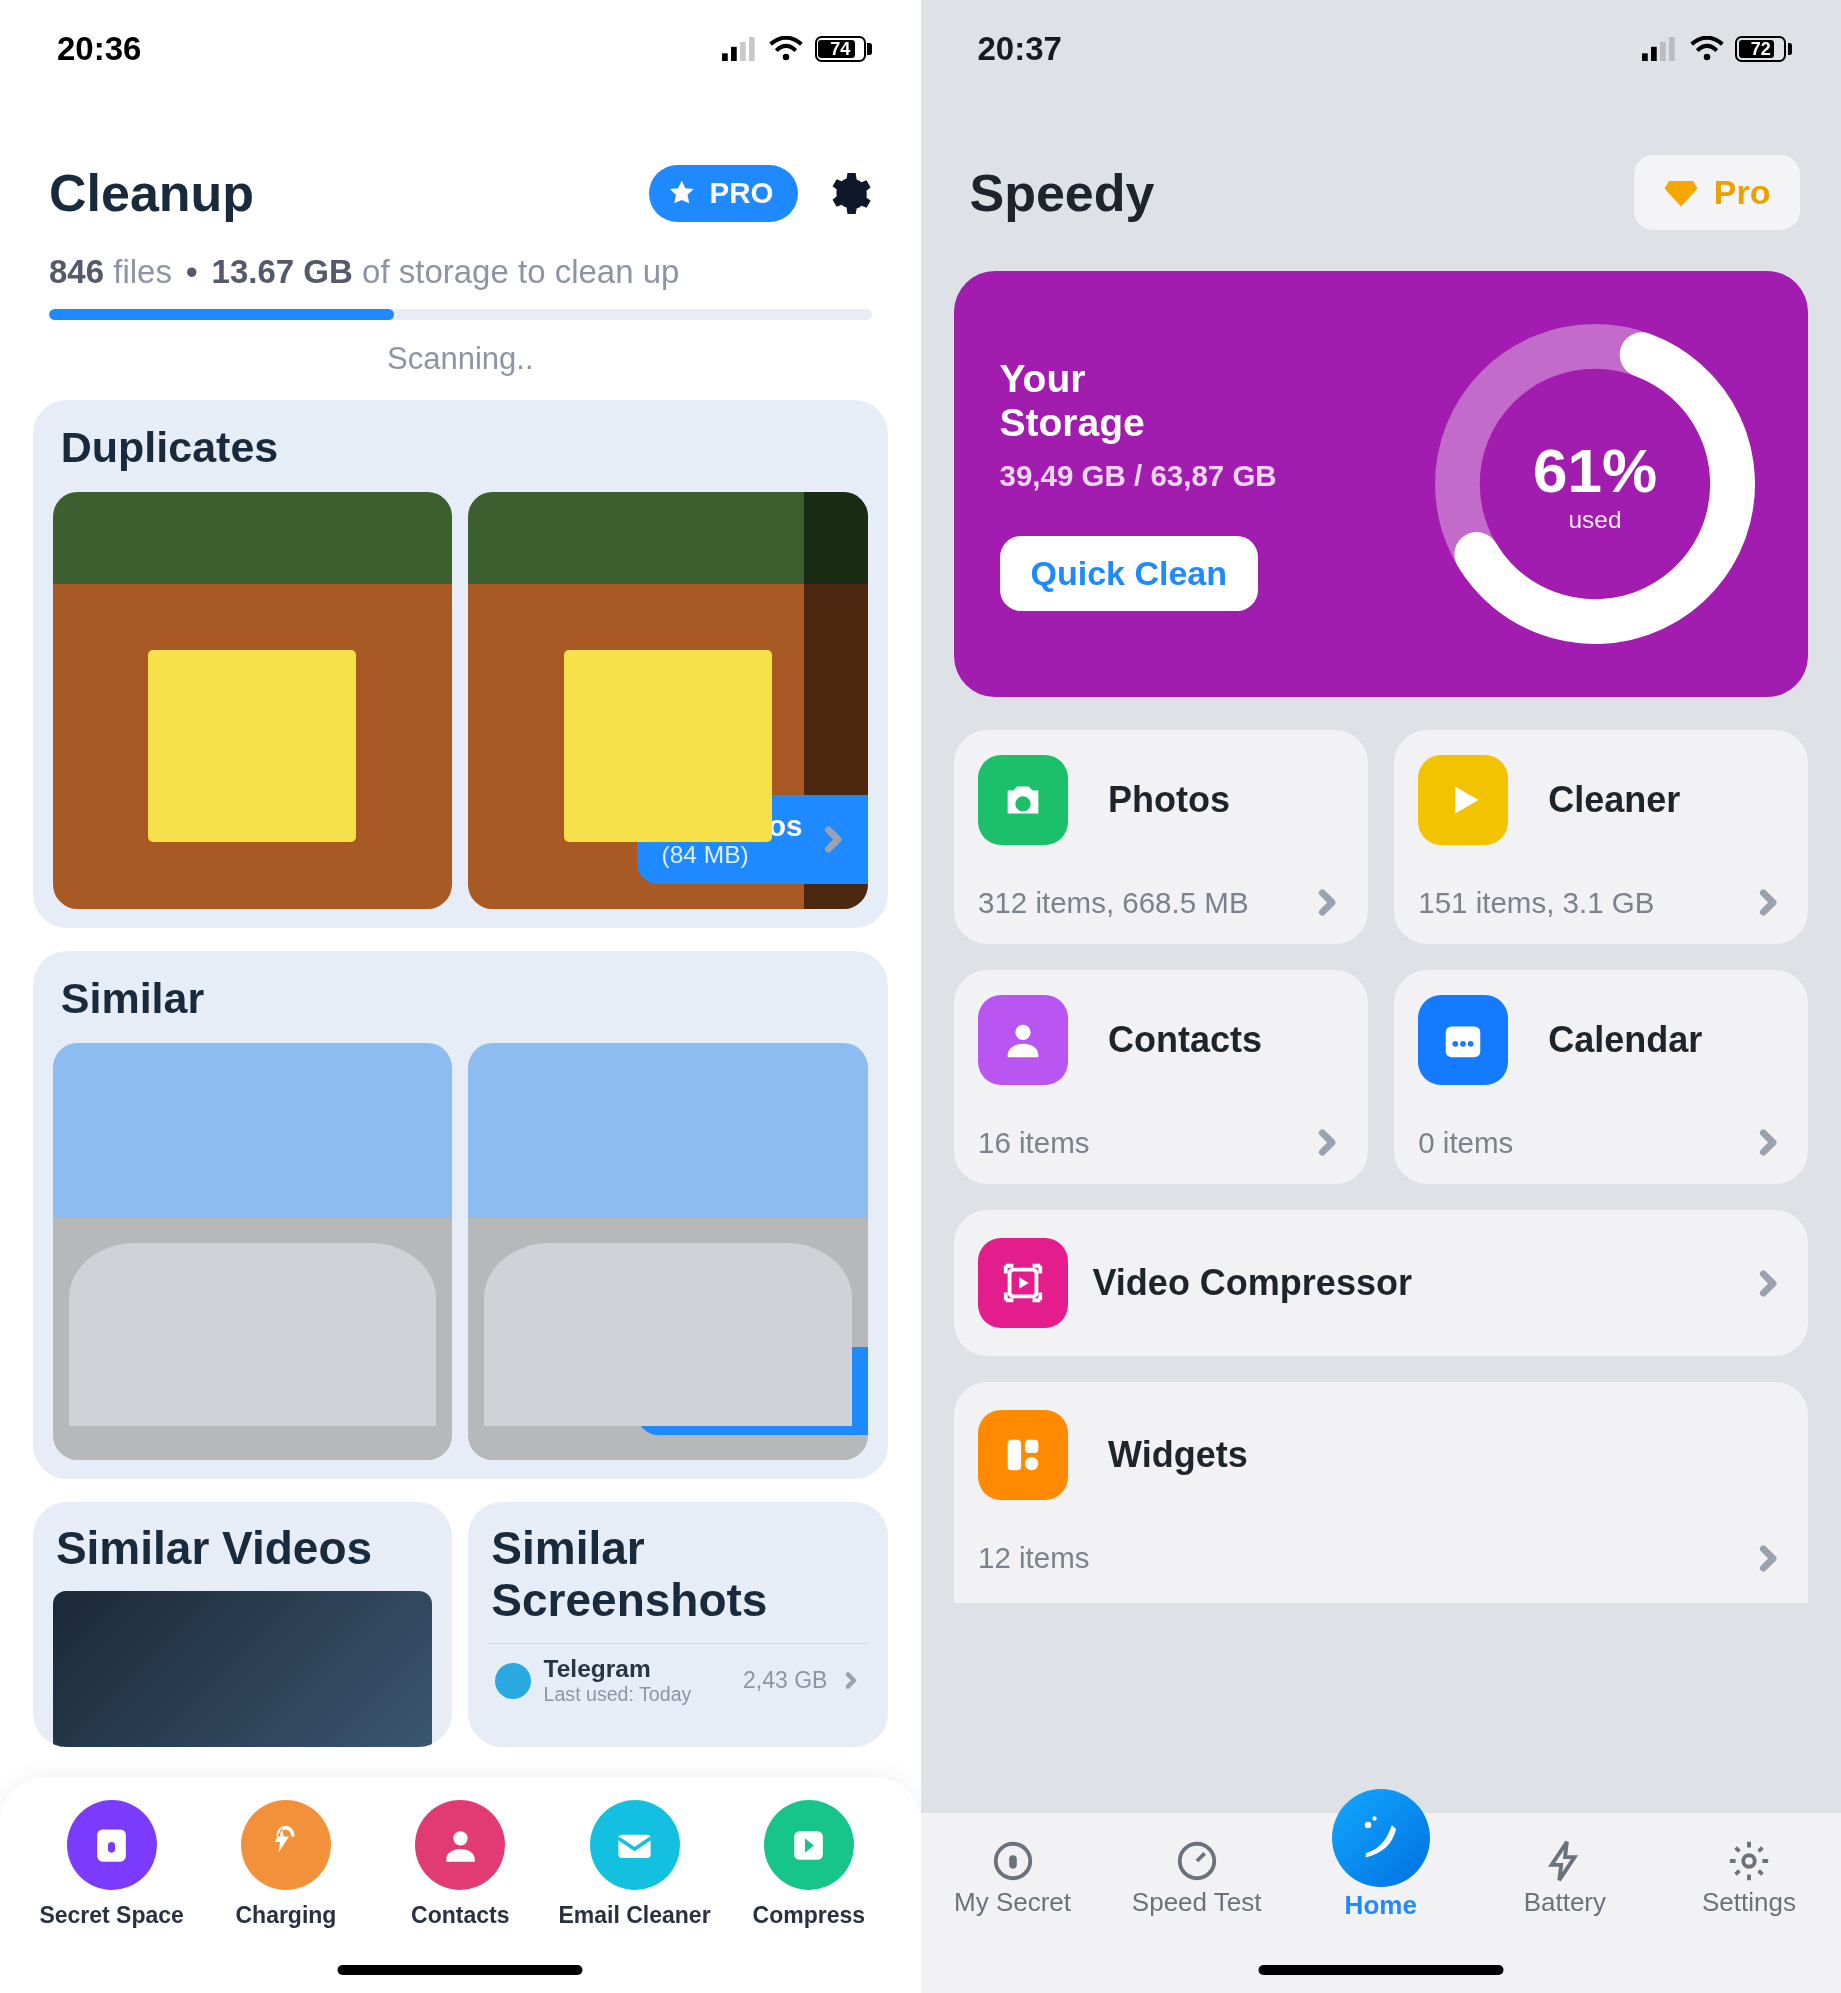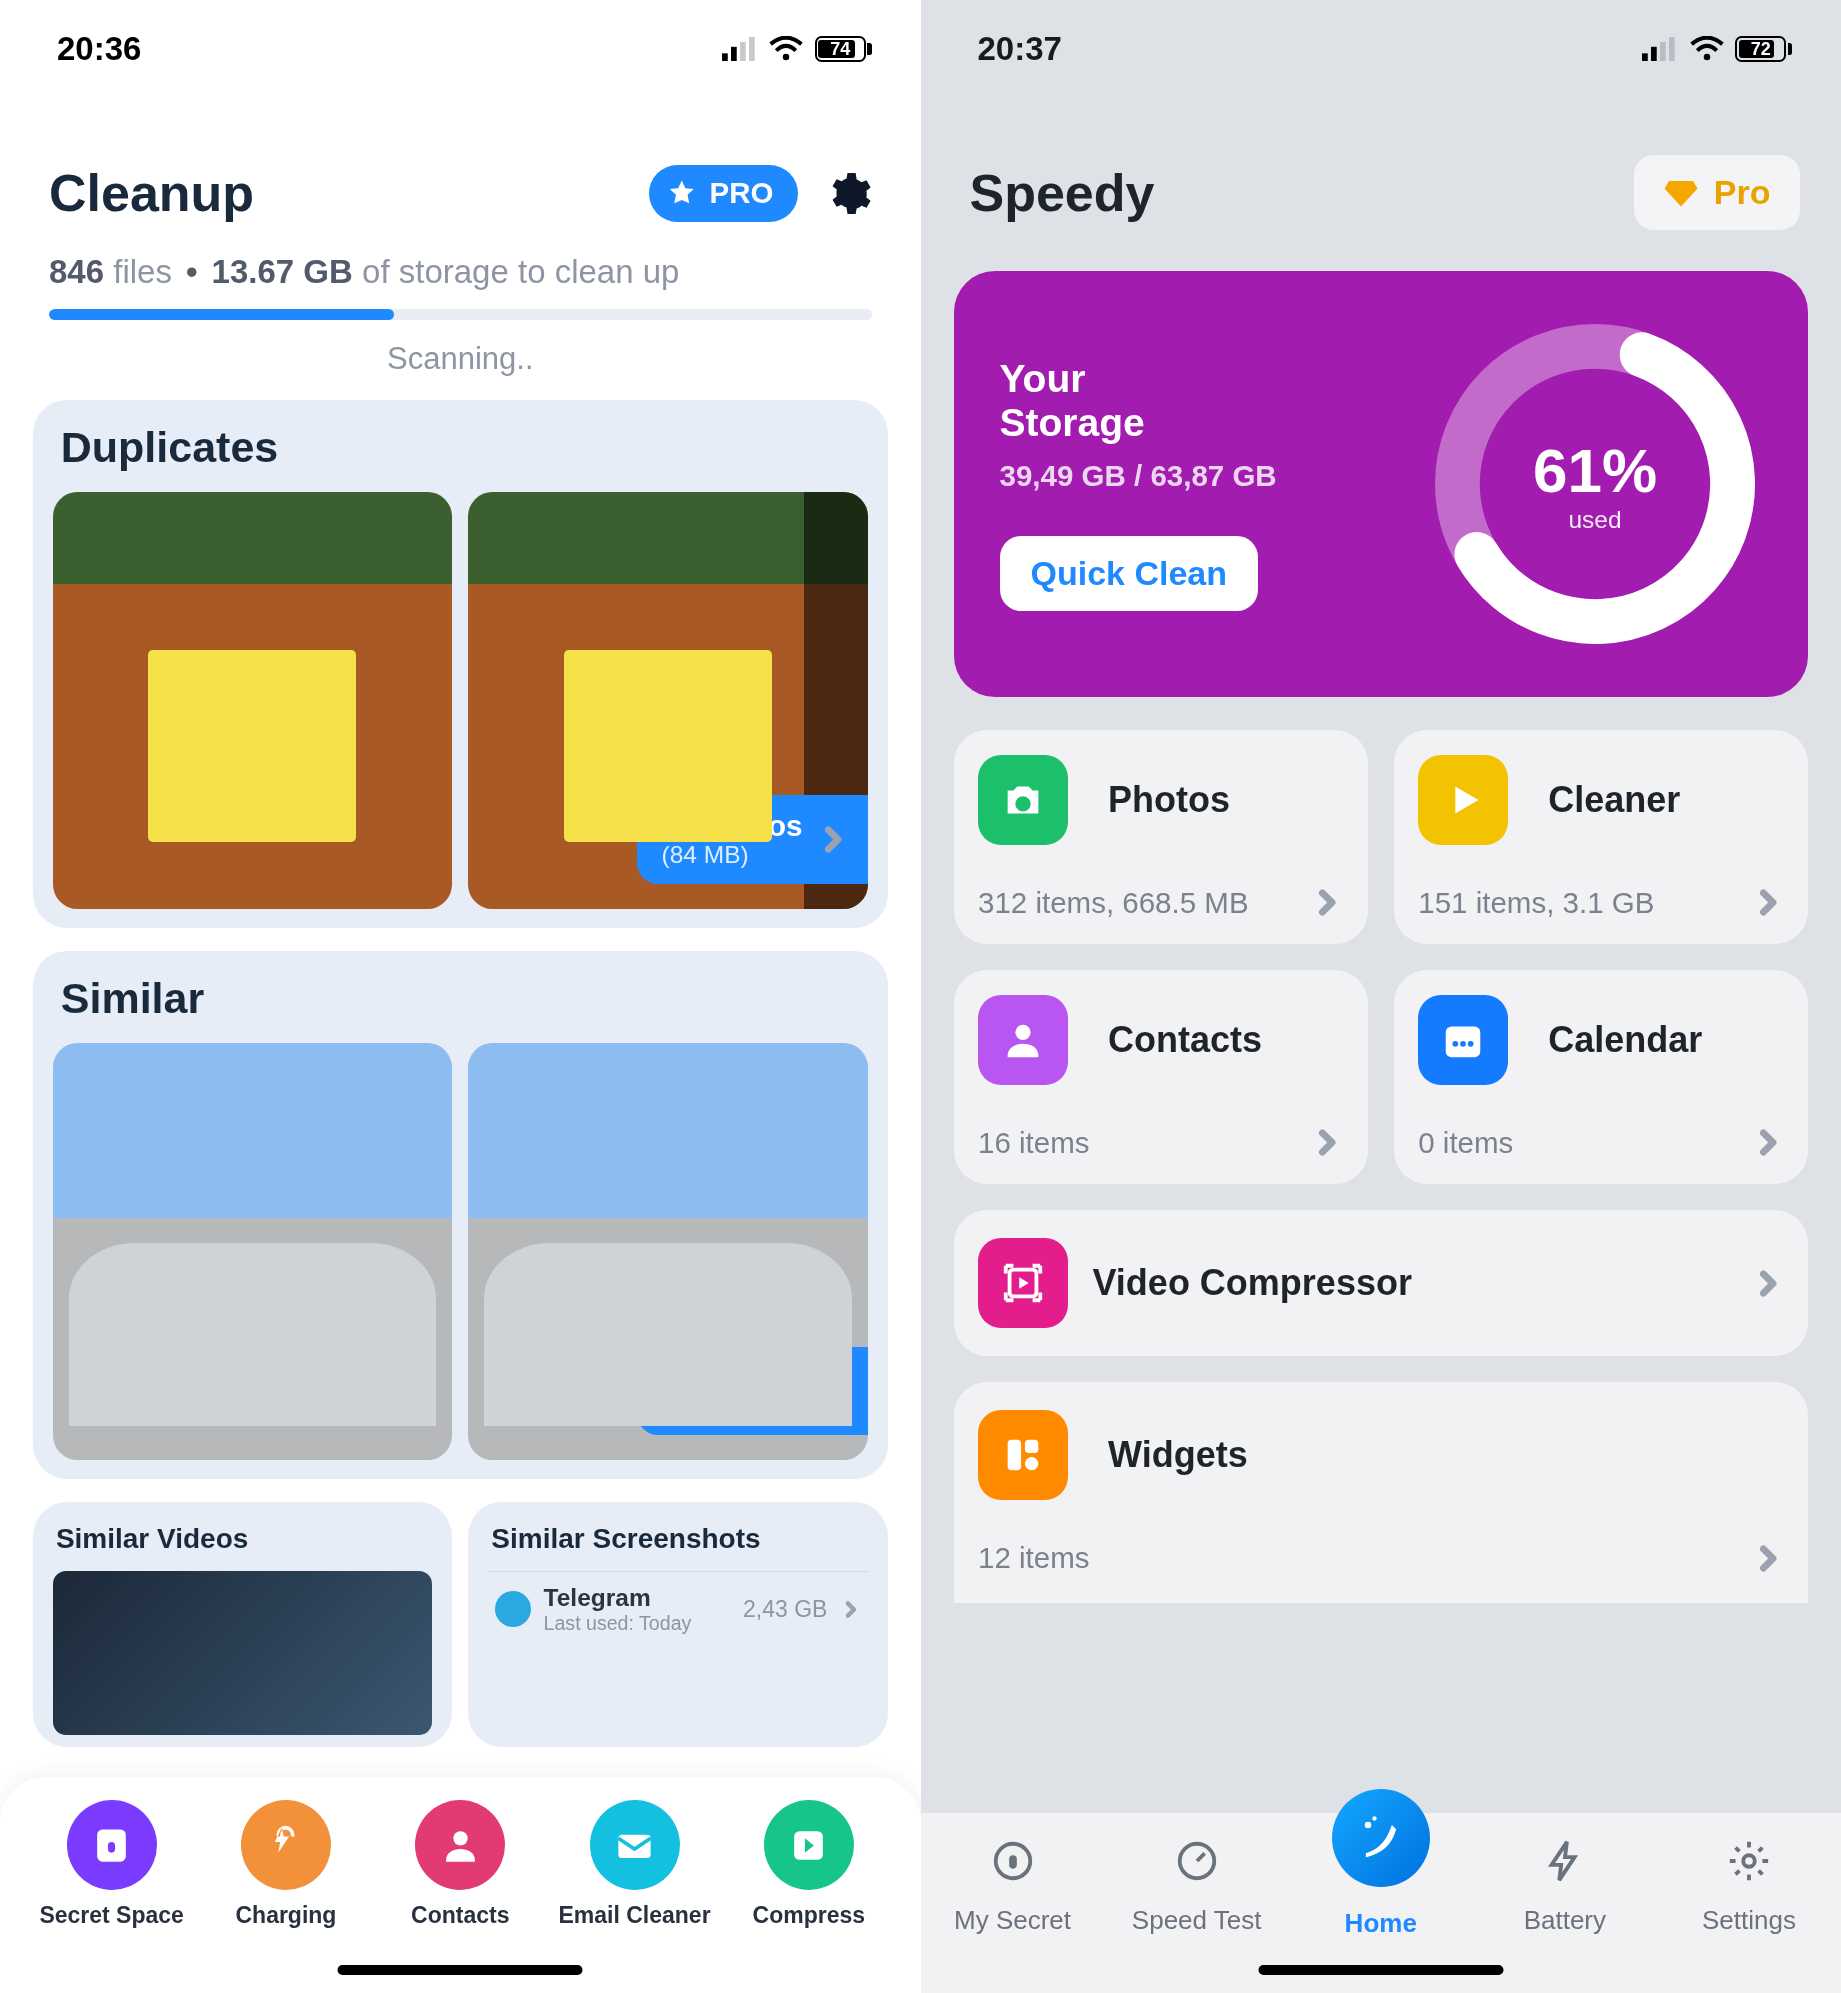--- a/index.html
+++ b/index.html
@@ -45,21 +45,21 @@
 .thumb.car { background: linear-gradient(180deg,#8dbdf0 0%,#8dbdf0 42%,#b7b8ba 42%,#b7b8ba 100%); }
 .thumb.car::after { content:""; position:absolute; left:4%; bottom:8%; width:92%; height:44%; background:#cfd2d6; border-radius:18% 18% 0 0 / 30% 30% 0 0;}
 
 .badge { position: absolute; right: -1.6px; bottom: 24.5px; background: #1f89ff; color: #fff; border-radius: 21px 0 0 21px; padding: 14.7px 21px 14.7px 24.5px; display: flex; align-items: center; gap: 13px; }
 .badge-text { display: flex; flex-direction: column; line-height: 1.1; }
 .badge-main { font-size: 29.5px; font-weight: 700; }
 .badge-sub { font-size: 24.5px; opacity: .85; }
 
 .cl-row2 { display: flex; gap: 16.4px; margin: 23px 33px 0 33px; }
 .cl-minicard { flex: 1; background: #e6edf6; border-radius: 34px; padding: 21px 19.6px 0 19.6px; height: 245px; overflow: hidden; }
-.cl-minicard-title { font-size: 28px; font-weight: 800; color: #192a3d; line-height: 1.12; padding-left: 3.3px; }
+.cl-minicard-title { font-size: 46px; font-weight: 800; color: #192a3d; line-height: 1.12; padding-left: 3.3px; }
 .mini-thumb { margin-top: 16.4px; height: 164px; border-radius: 13px; background: linear-gradient(135deg,#1b2838,#3b5770); }
 .ss-row { margin-top: 16.4px; border-top: 0.8px solid #d2d9e4; display: flex; align-items: center; gap: 13px; padding: 11.5px 6.5px; }
 .ss-icon { width: 36px; height: 36px; border-radius: 50%; background: #2aa9e0; }
 .ss-name { font-size: 24.5px; font-weight: 700; color: #2b3443; }
 .ss-sub { font-size: 19.6px; color: #8d94a3; }
 .ss-size { margin-left: auto; font-size: 23px; color: #8d94a3; }
 
 .cl-bottom { position: absolute; left: 0; right: 0; bottom: 0; height: 216px; background: #fff; border-radius: 46px 46px 0 0; padding: 23px 24.5px 0 24.5px; display: flex; justify-content: space-between; box-shadow: 0 -4.9px 19.6px rgba(0,0,0,.05); }
 .cl-bitem { flex: 1; display: flex; flex-direction: column; align-items: center; gap: 11.5px; }
 .cl-bcircle { width: 90px; height: 90px; border-radius: 50%; display: flex; align-items: center; justify-content: center; color: #fff; }
@@ -91,21 +91,21 @@
 .sp-tstat-text { font-size: 29.5px; color:#7a828e; font-weight:500;}
 
 .sp-wide { margin: 26px 33px 0 33px; background:#f2f2f4; border-radius:33px; padding:28px 24.5px; display:flex; align-items:center; gap:24.5px; position:relative;}
 .sp-wide .sp-tlabel{ font-size:36px; }
 .sp-wide-chevron{ margin-left:auto; }
 
 .sp-widgets-stats{ margin: 26px 33px 0 33px; background:#f2f2f4; border-radius:33px 33px 0 0; padding:28px 24.5px 28px 24.5px; }
 .sp-widgets-stats .line2{ padding-top:41px; display:flex; justify-content:space-between; align-items:center; font-size:29.5px; color:#7a828e;}
 
 .sp-tab { position:absolute; left:0; right:0; bottom:0; height:180px; background:#f2f2f4; display:flex; justify-content:space-around; align-items:flex-start; padding-top:24.5px;}
-.sp-tab-item{ display:flex; flex-direction:column; align-items:center; gap:21px; width:155px;}
+.sp-tab-item{ display:flex; flex-direction:column; align-items:center; gap:3px; width:155px;}
 .sp-tab-label{ font-size:26px; color:#6a727e; }
 .sp-tab-item.active .sp-tab-label{ color:#1f89ff; font-weight:700;}
 .sp-tab-circle{ width:98px; height:98px; border-radius:50%; background:linear-gradient(135deg,#13a8ff,#0070e0); display:flex; align-items:center; justify-content:center; color:#fff;}
 .screen-right .home-ind{ background:#000; }
 
 .chev { width: 33px; height: 33px; }
 .chev path { stroke:#9aa2b0; stroke-width:5; fill:none; stroke-linecap:round; stroke-linejoin:round;}
 </style>
 </head>
 <body>

